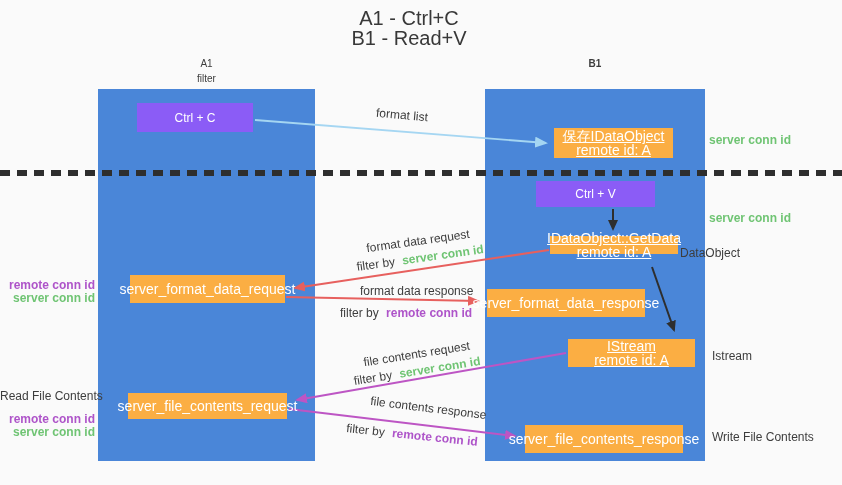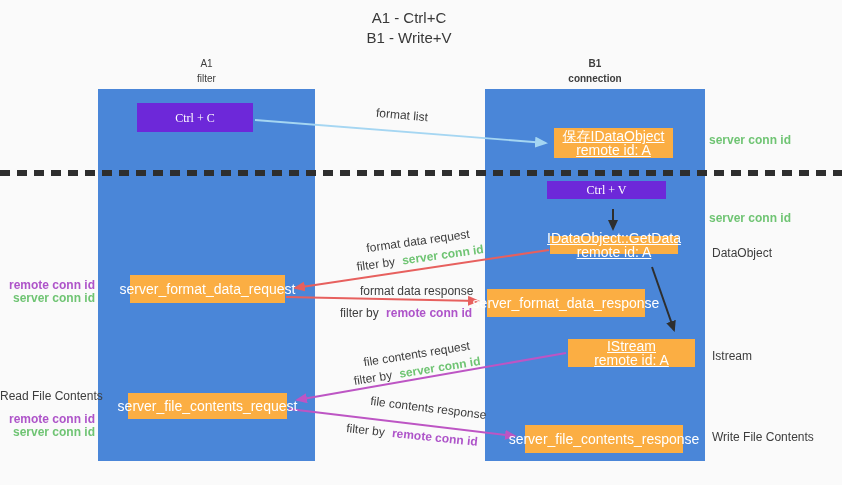--- a/index.html
+++ b/index.html
@@ -6,21 +6,21 @@
   body {
     width: 842px; height: 485px;
     background: #fafafa;
     font-family: "Liberation Sans", sans-serif;
     color: #3d3d3d;
     overflow: hidden;
   }
   .canvas { position: relative; width: 842px; height: 485px; }
   .title {
     position: absolute; left: 0; top: 8px; width: 818px;
-    text-align: center; font-size: 15px; line-height: 20px; color: #383838;
+    text-align: center; font-size: 20px; line-height: 20px; color: #383838;
   }
   .col-header {
     position: absolute; top: 56px; text-align: center;
     font-size: 10px; line-height: 15px; color: #3d3d3d;
   }
   .hdr-left  { left: 98px;  width: 217px; }
   .hdr-right { left: 485px; width: 220px; font-weight: bold; }
   .column { position: absolute; top: 89px; height: 372px; background: #4a86d8; }
   .col-left  { left: 98px;  width: 217px; }
   .col-right { left: 485px; width: 220px; }
@@ -30,48 +30,47 @@
   }
   svg.arrows { position: absolute; left: 0; top: 0; }
   .node {
     position: absolute; display: flex; flex-direction: column;
     align-items: center; justify-content: center;
     color: #fff; font-size: 12px; line-height: 14px; text-align: center;
     white-space: nowrap;
   }
   .node.small { font-size: 14px; text-align: right; }
   .node.two { font-size: 14px; line-height: 14px; text-decoration: underline; }
-  .green  { background: #6d28d9; font-family: Liberation Serif, serif; }
+  .green  { background: #8b5cf6; }
   .orange { background: #fbae43; }
   .lbl {
     position: absolute; font-size: 12px; white-space: nowrap;
     color: #3d3d3d; line-height: 14px;
   }
   .green-t  { color: #6fc473; font-weight: bold; }
   .purple-t { color: #ae54c9; font-weight: bold; }
   .side-left { left: 0; width: 95px; text-align: right; }
   .filter-gap { margin-left: 4px; }
 </style>
 </head>
 <body>
 
 <div class="canvas">
 
   <div class="title">
     <div>A1 - Ctrl+C</div>
-    <div>B1 - Write+V</div>
+    <div>B1 - Read+V</div>
   </div>
 
   <div class="col-header hdr-left">
     <div>A1</div>
     <div>filter</div>
   </div>
   <div class="col-header hdr-right">
     <div>B1</div>
-    <div>connection</div>
   </div>
 
   <div class="column col-left"></div>
   <div class="column col-right"></div>
 
   <div class="dotted"></div>
 
   <svg class="arrows" width="842" height="485" viewBox="0 0 842 485">
     <defs>
       <marker id="ah-blue" markerUnits="userSpaceOnUse" markerWidth="13" markerHeight="11" refX="11" refY="5.5" orient="auto">
@@ -98,21 +97,21 @@
 
   <div class="node green" style="left:137px; top:103px; width:116px; height:29px;">
     <span>Ctrl + C</span>
   </div>
 
   <div class="node orange two" style="left:554px; top:128px; width:119px; height:30px;">
     <div>保存IDataObject</div>
     <div>remote id: A</div>
   </div>
 
-  <div class="node green" style="left:547px; top:181px; width:119px; height:18px;">
+  <div class="node green" style="left:536px; top:181px; width:119px; height:26px;">
     <span>Ctrl + V</span>
   </div>
 
   <div class="node orange two" style="left:550px; top:236px; width:128px; height:18px;">
     <div>IDataObject::GetData</div>
     <div>remote id: A</div>
   </div>
 
   <div class="node orange small" style="left:130px; top:275px; width:155px; height:28px;">
     <span>server_format_data_request</span>
@@ -162,17 +161,17 @@
   </div>
 
   <div class="lbl side-left purple-t" style="top:278px;">remote conn id</div>
   <div class="lbl side-left green-t" style="top:291px;">server conn id</div>
   <div class="lbl side-left" style="top:389px;">Read File Contents</div>
   <div class="lbl side-left purple-t" style="top:412px;">remote conn id</div>
   <div class="lbl side-left green-t" style="top:425px;">server conn id</div>
 
   <div class="lbl green-t" style="left:709px; top:133px;">server conn id</div>
   <div class="lbl green-t" style="left:709px; top:211px;">server conn id</div>
-  <div class="lbl" style="left:712px; top:246px;">DataObject</div>
+  <div class="lbl" style="left:680px; top:246px;">DataObject</div>
   <div class="lbl" style="left:712px; top:349px;">Istream</div>
   <div class="lbl" style="left:712px; top:430px;">Write File Contents</div>
 
 </div>
 
 </body></html>

